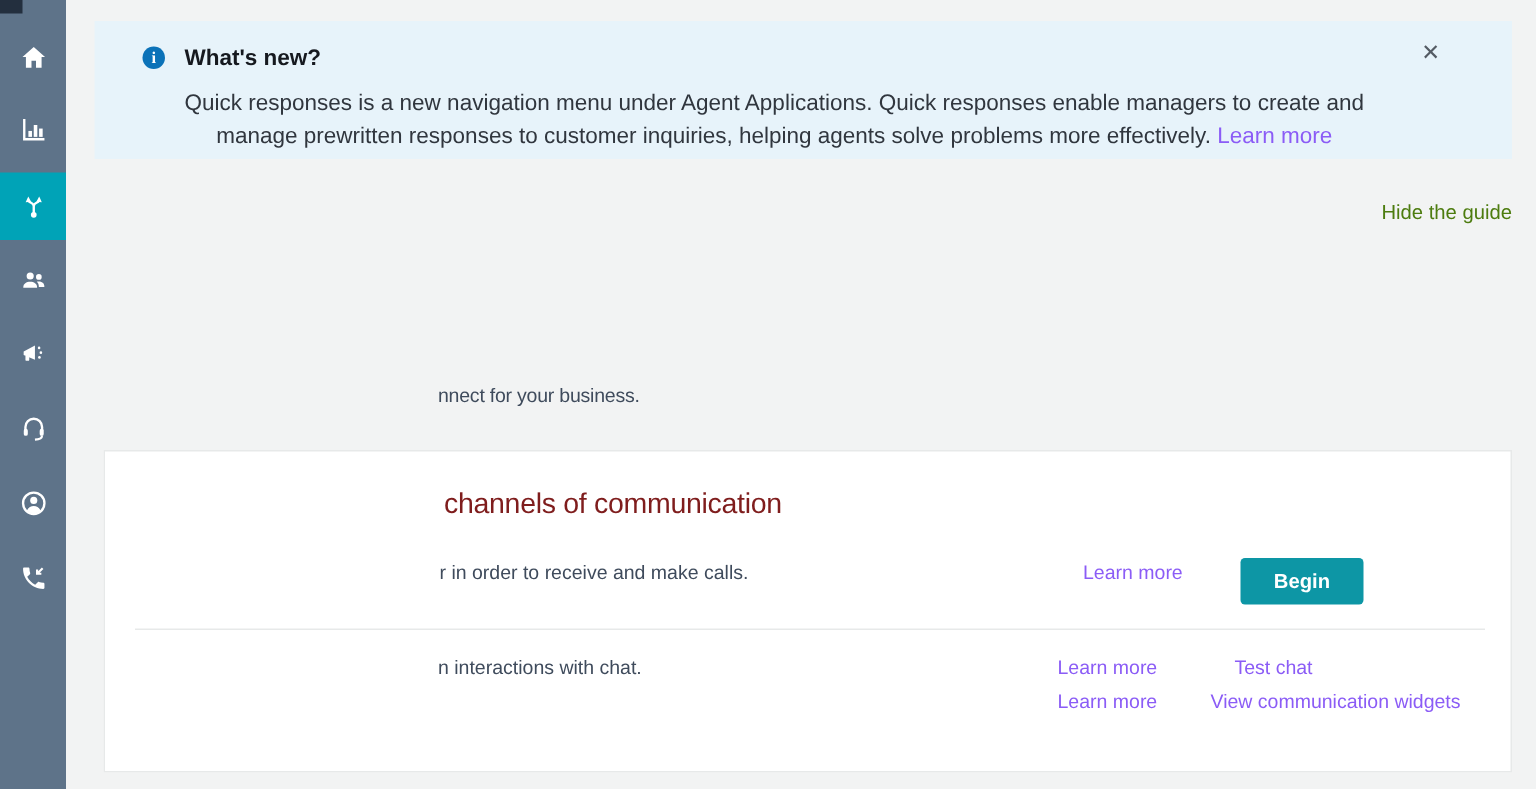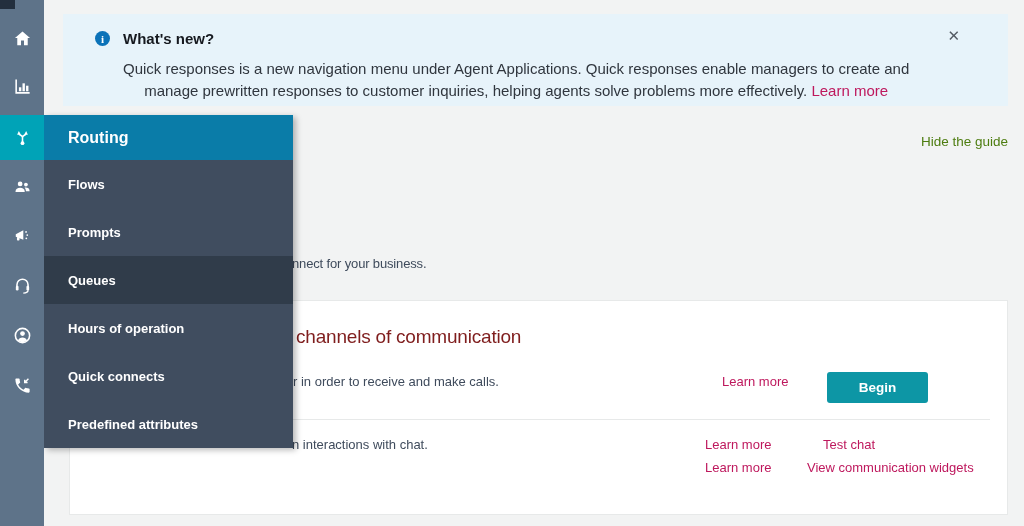--- a/index.html
+++ b/index.html
@@ -21,32 +21,32 @@
   .flyout-item { height: 48px; background: #404d5f; color: #fff; font-size: 13px; font-weight: 600; display: flex; align-items: center; padding-left: 24px; cursor: pointer; }
   .flyout-item.active { background: #303c4a; }
 
   
   .banner { position: absolute; left: 63px; top: 14px; width: 945px; height: 92px; background: #e7f3fa; z-index: 2; }
   .info-badge { position: absolute; left: 32px; top: 17px; width: 15px; height: 15px; border-radius: 50%; background: #0b72b8; color: #fff; font-size: 11px; font-weight: 700; font-family: "Liberation Serif", serif; display: flex; align-items: center; justify-content: center; }
   .banner-title { position: absolute; left: 60px; top: 16px; font-size: 15px; font-weight: 700; color: #16191f; }
   .banner-body { position: absolute; left: 60px; top: 44px; font-size: 15px; color: #30363e; line-height: 21.5px; white-space: nowrap; text-align: center; }
   .banner-close { position: absolute; right: 48px; top: 14px; font-size: 15px; color: #545b64; cursor: pointer; line-height: 15px; }
 
-  a.lnk, .lnk { color: #be185d; text-decoration: none; cursor: pointer; }
+  a.lnk, .lnk { color: #8b5cf6; text-decoration: none; cursor: pointer; }
 
   
   .hide-guide { position: absolute; top: 134px; right: 16px; font-size: 13.5px; color: #4d7c0f; cursor: pointer; }
   .intro-line { position: absolute; font-size: 13px; letter-spacing: -0.15px; color: #3f4b5c; white-space: nowrap; z-index: 1; }
 
   
   .card { position: absolute; left: 69px; top: 300px; width: 939px; height: 215px; background: #ffffff; border: 1px solid #e7e9e9; z-index: 1; }
   .card-heading { position: absolute; left: 296px; top: 326px; font-size: 19px; letter-spacing: -0.2px; color: #7f1d1d; white-space: nowrap; z-index: 1; }
   .frag { position: absolute; font-size: 13px; color: #3f4b5c; white-space: nowrap; z-index: 1; }
   .row-link { position: absolute; font-size: 13px; white-space: nowrap; z-index: 2; }
-  .begin-btn { position: absolute; left: 827px; top: 372px; width: 101px; height: 31px; background: #0d96a5; color: #fff; border: none; border-radius: 3px; font-size: 13.5px; font-weight: 600; font-family: "Liberation Sans", sans-serif; cursor: pointer; z-index: 2; }
+  .begin-btn { position: absolute; left: 827px; top: 372px; width: 82px; height: 31px; background: #0d96a5; color: #fff; border: none; border-radius: 3px; font-size: 13.5px; font-weight: 600; font-family: "Liberation Sans", sans-serif; cursor: pointer; z-index: 2; }
   .divider { position: absolute; left: 90px; top: 419px; width: 900px; height: 1px; background: #e7e9e9; z-index: 1; }
   .row3-desc { position: absolute; left: 152px; top: 458px; width: 500px; font-size: 13px; color: #3f4b5c; line-height: 22.5px; z-index: 1; }
 </style>
 </head>
 <body>
 
 <div class="stage">
 
   <div class="intro-line" style="left:292px; top:256px;">nnect for your business.</div>
 
@@ -71,29 +71,20 @@
   <div class="banner">
     <div class="info-badge">i</div>
     <div class="banner-title">What's new?</div>
     <div class="banner-body">
       <div>Quick responses is a new navigation menu under Agent Applications. Quick responses enable managers to create and</div>
       <div><span>manage prewritten responses to customer inquiries, helping agents solve problems more effectively. </span><span class="lnk">Learn more</span></div>
     </div>
     <div class="banner-close">✕</div>
   </div>
 
-  <div class="flyout">
-    <div class="flyout-header">Routing</div>
-    <div class="flyout-item">Flows</div>
-    <div class="flyout-item">Prompts</div>
-    <div class="flyout-item active">Queues</div>
-    <div class="flyout-item">Hours of operation</div>
-    <div class="flyout-item">Quick connects</div>
-    <div class="flyout-item">Predefined attributes</div>
-  </div>
 
   <div class="sidebar">
     <div class="corner"></div>
 
     <div class="nav-icon" style="top:16px;">
       <span>
           <svg viewBox="0 0 24 24" width="19" height="19">
             <path d="M12 3 L21.5 11.4 H18.6 V20.5 H13.9 V14.6 H10.1 V20.5 H5.4 V11.4 H2.5 Z" fill="#fff"></path>
           </svg>
         </span>

